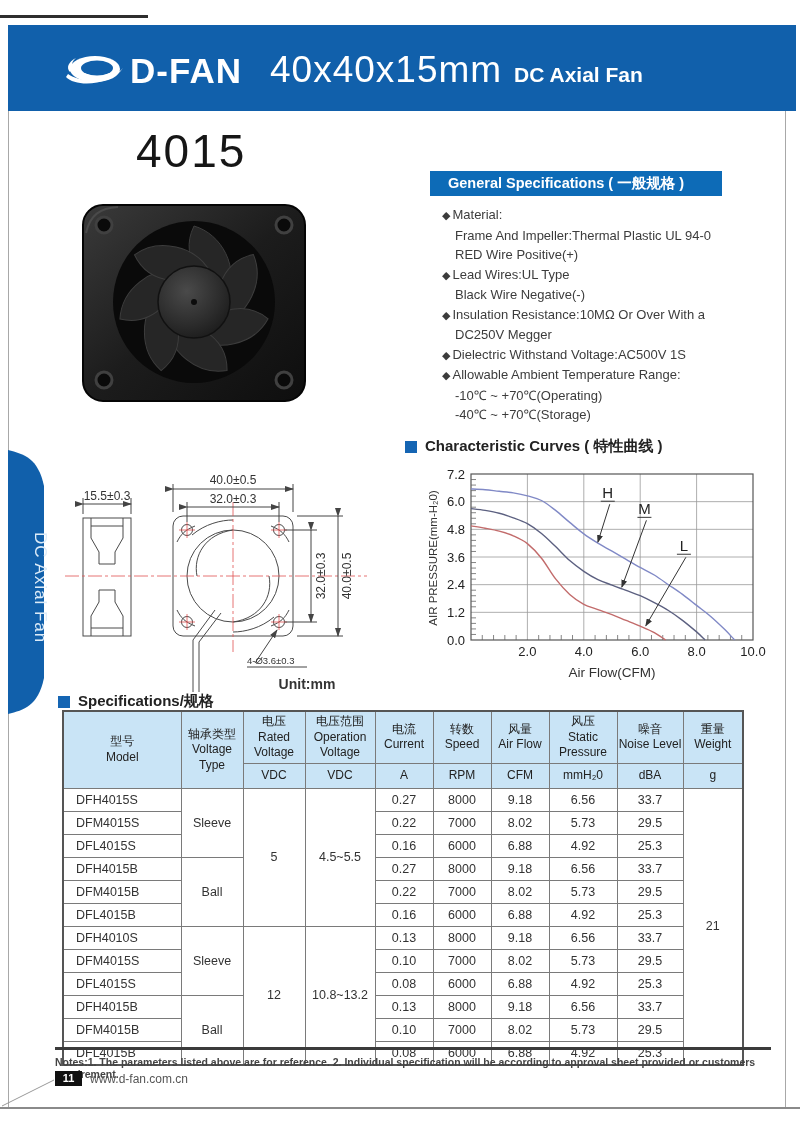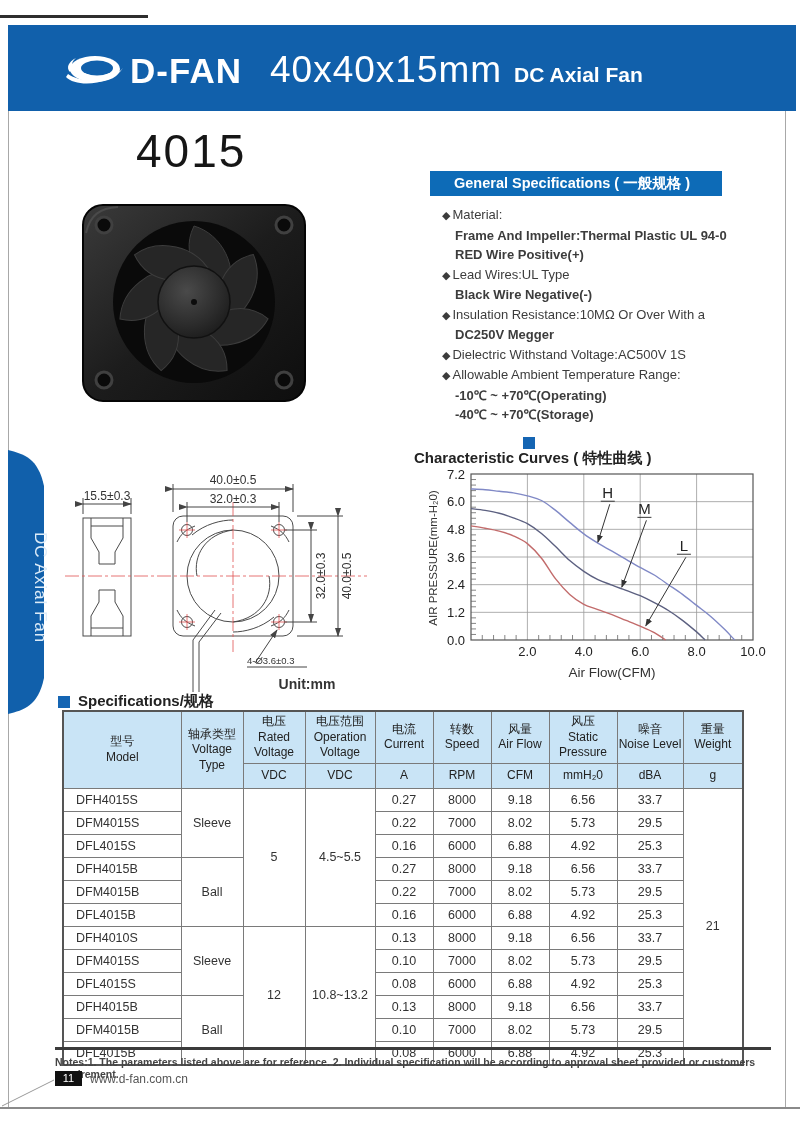--- a/index.html
+++ b/index.html
@@ -15,45 +15,45 @@
   .header-bar{left:8px;top:25px;width:788px;height:86px;background:#1160ab;}
   .logo{position:absolute;left:58px;top:26px;display:flex;align-items:center;justify-content:flex-end;}
   .logo-text{color:#fff;font-size:35px;font-weight:800;letter-spacing:1px;margin-left:6px;}
   .hd-title{position:absolute;left:262px;top:24px;display:flex;align-items:baseline;color:#fff;}
   .hd-size{font-size:37px;font-weight:400;letter-spacing:1px;}
   .hd-type{font-size:21px;font-weight:700;margin-left:12px;}
   .headline{left:136px;top:124px;font-size:46px;letter-spacing:2px;color:#161616;font-weight:500;}
   
   .gs{left:430px;top:171px;width:292px;}
   .gs-title{background:#0d6bb7;color:#fff;font-size:14.5px;line-height:25px;height:25px;
-            padding-left:24px;font-weight:600;}
+            padding-left:18px;font-weight:600;}
   .gs-list{margin-top:9px;margin-left:12px;}
   .gs-line{font-size:13px;line-height:19.5px;color:#3c3c3c;white-space:nowrap;}
   .gs-line .dia{margin-right:2px;font-size:11px;}
-  .gs-line.cont{padding-left:13px;font-weight:bold;}
+  .gs-line.cont{padding-left:13px;}
   
   .sec{display:flex;align-items:center;font-size:15px;color:#222;font-weight:600;}
   .sec .sq{width:12px;height:12px;background:#1565b3;margin-right:8px;flex:0 0 auto;}
   .sec-dim{left:58px;top:437px;}
-  .sec-cur{left:414px;top:437px;flex-direction:column;}
+  .sec-cur{left:405px;top:437px;}
   .sec-spec{left:58px;top:692px;}
   
   .spec-table{left:62px;top:710px;}
   table{border-collapse:collapse;table-layout:fixed;width:680px;}
   th,td{border:1px solid #7a7a7a;font-weight:normal;}
   table{border:2px solid #555;}
   th{background:#c9e4f6;color:#222;font-size:12px;line-height:1.3;padding:2px 1px;}
   .th-unit{height:20px;}
   td{font-size:12.5px;color:#333;text-align:center;height:22px;padding:0 2px;background:#fff;}
   td.model{text-align:left;padding-left:12px;}
   
   .rule{left:55px;top:1047px;width:716px;height:3px;background:#3b3b3b;}
   .notes{left:55px;top:1056px;font-size:10.5px;color:#444;width:720px;font-weight:bold;}
   .pageno{left:55px;top:1071px;width:27px;height:15px;background:#111;color:#fff;font-size:11px;
-          font-weight:400;text-align:center;line-height:15px;}
+          font-weight:700;text-align:center;line-height:15px;}
   .site{left:90px;top:1072px;font-size:12px;color:#555;}
   svg text{font-family:"Liberation Sans", sans-serif;}
 </style>
 </head>
 <body>
 
 <div class="page">
 
   <div class="abs top-mark"></div>
   <div class="abs b-left"></div>

